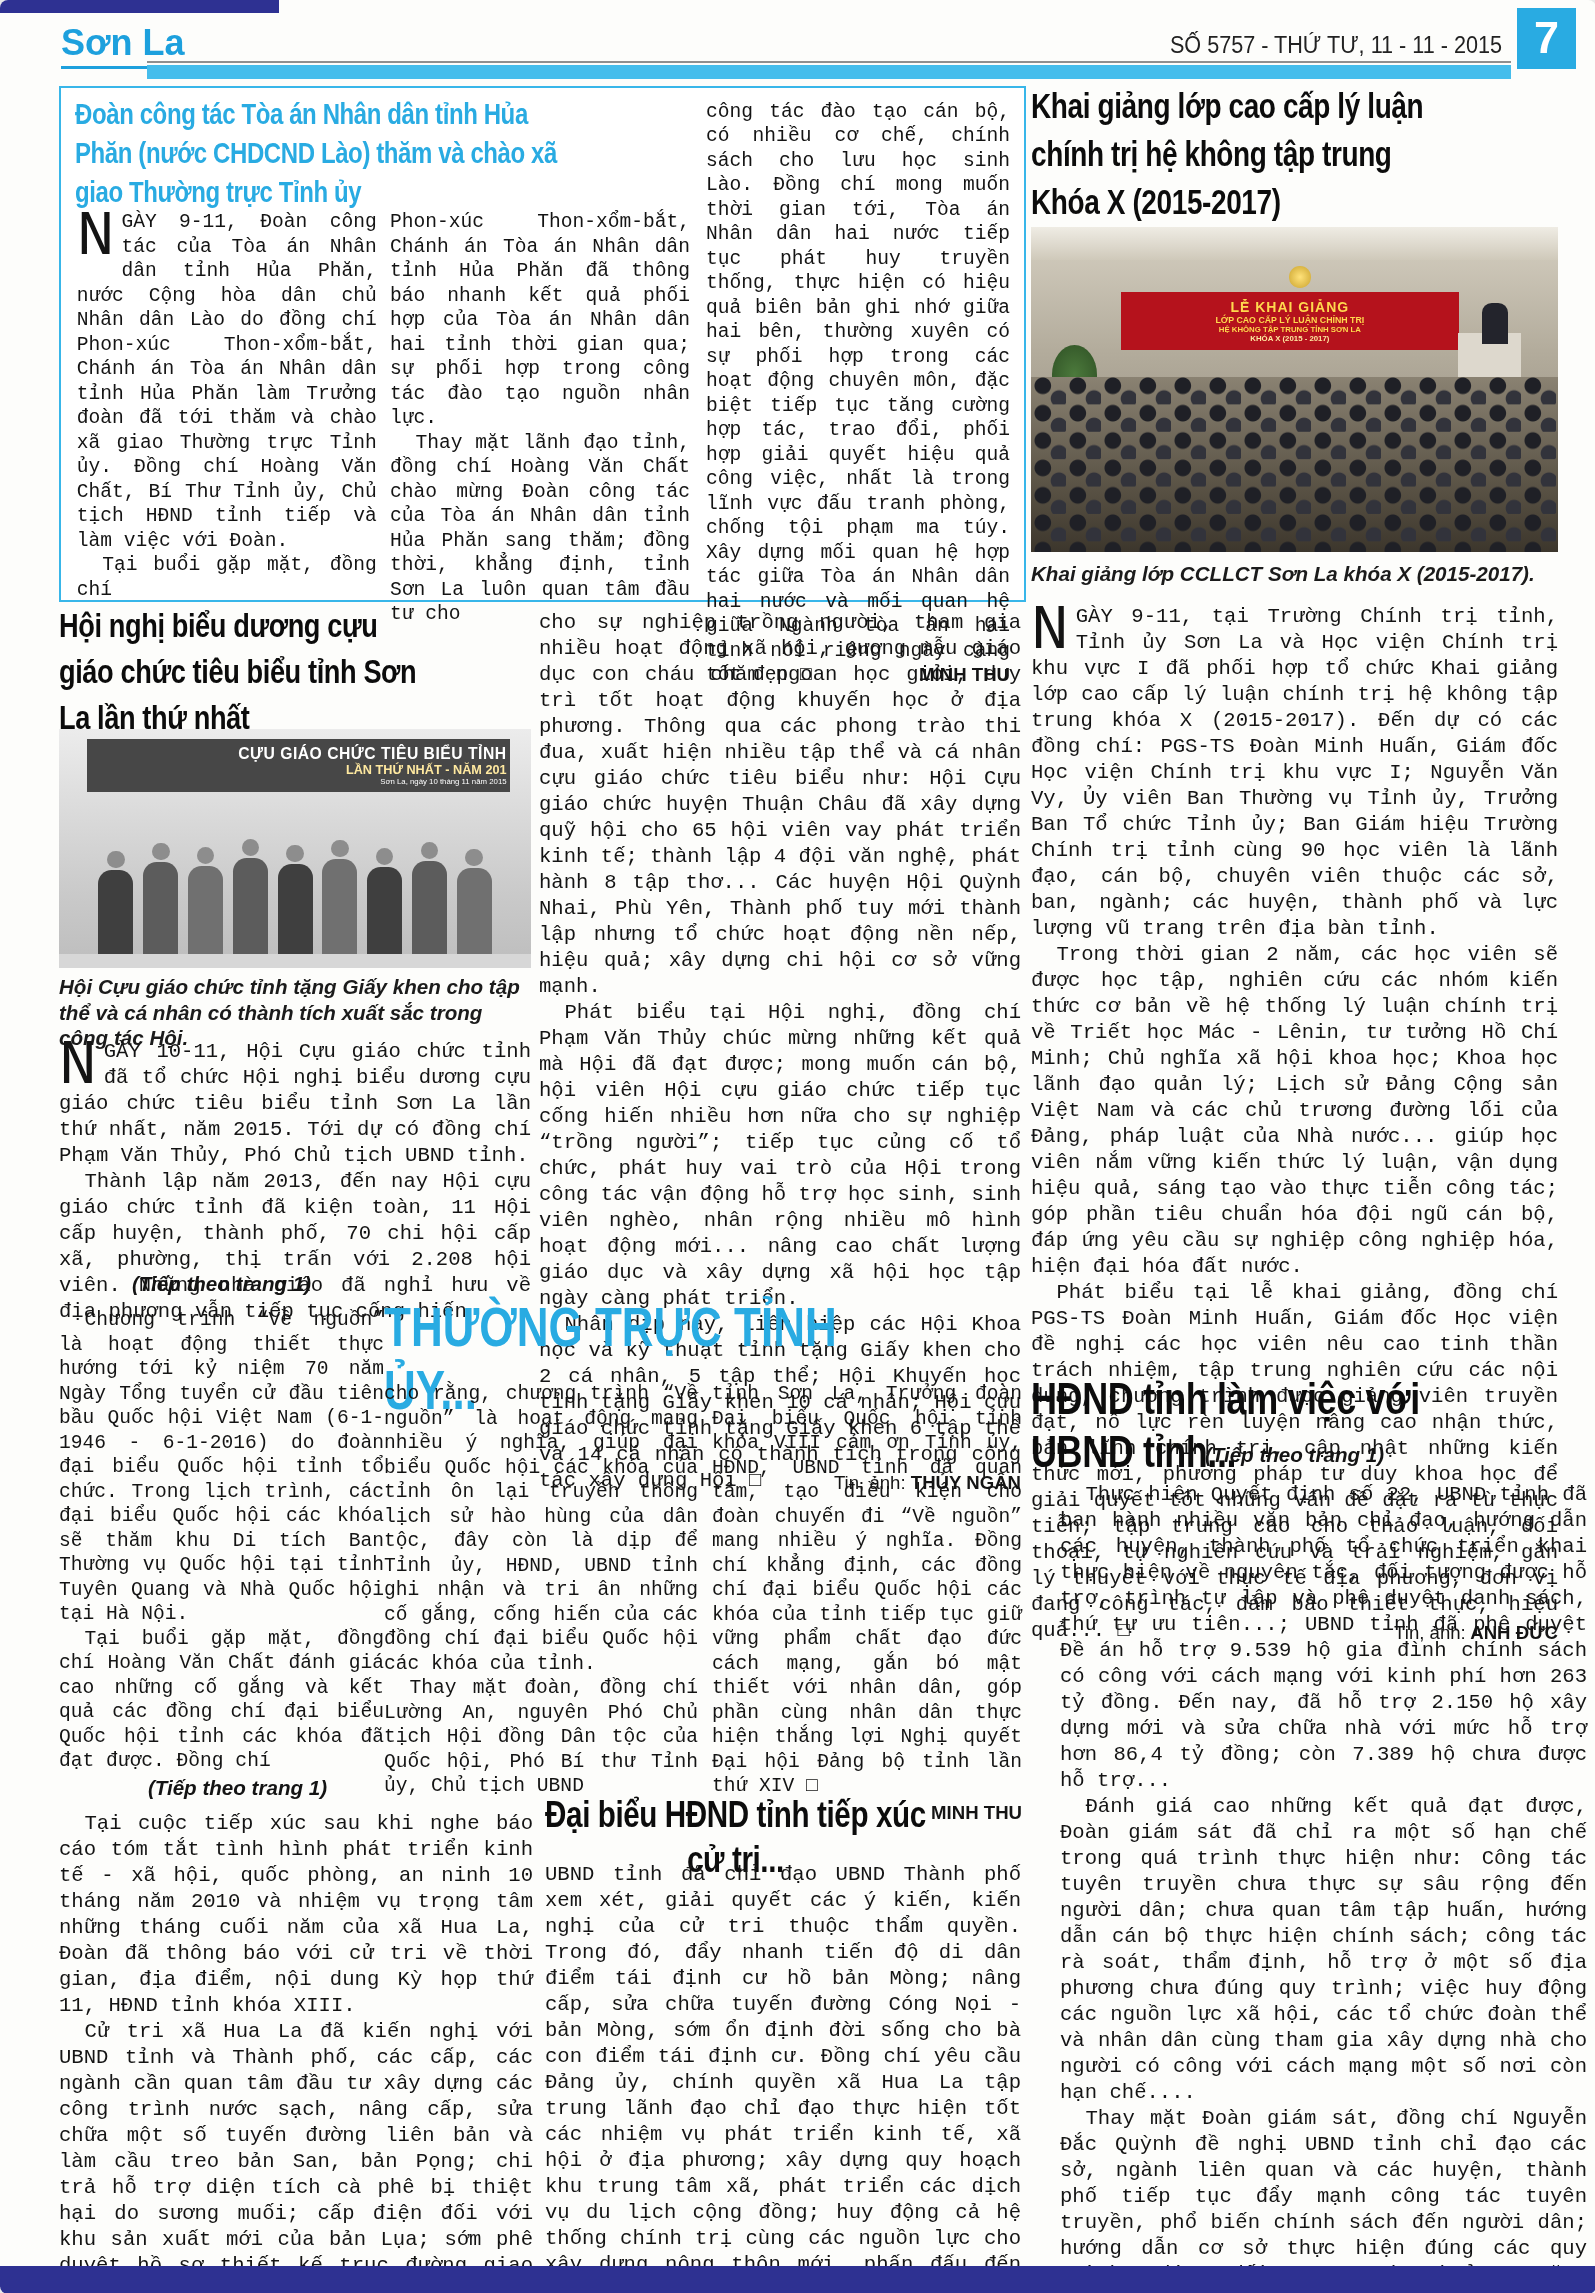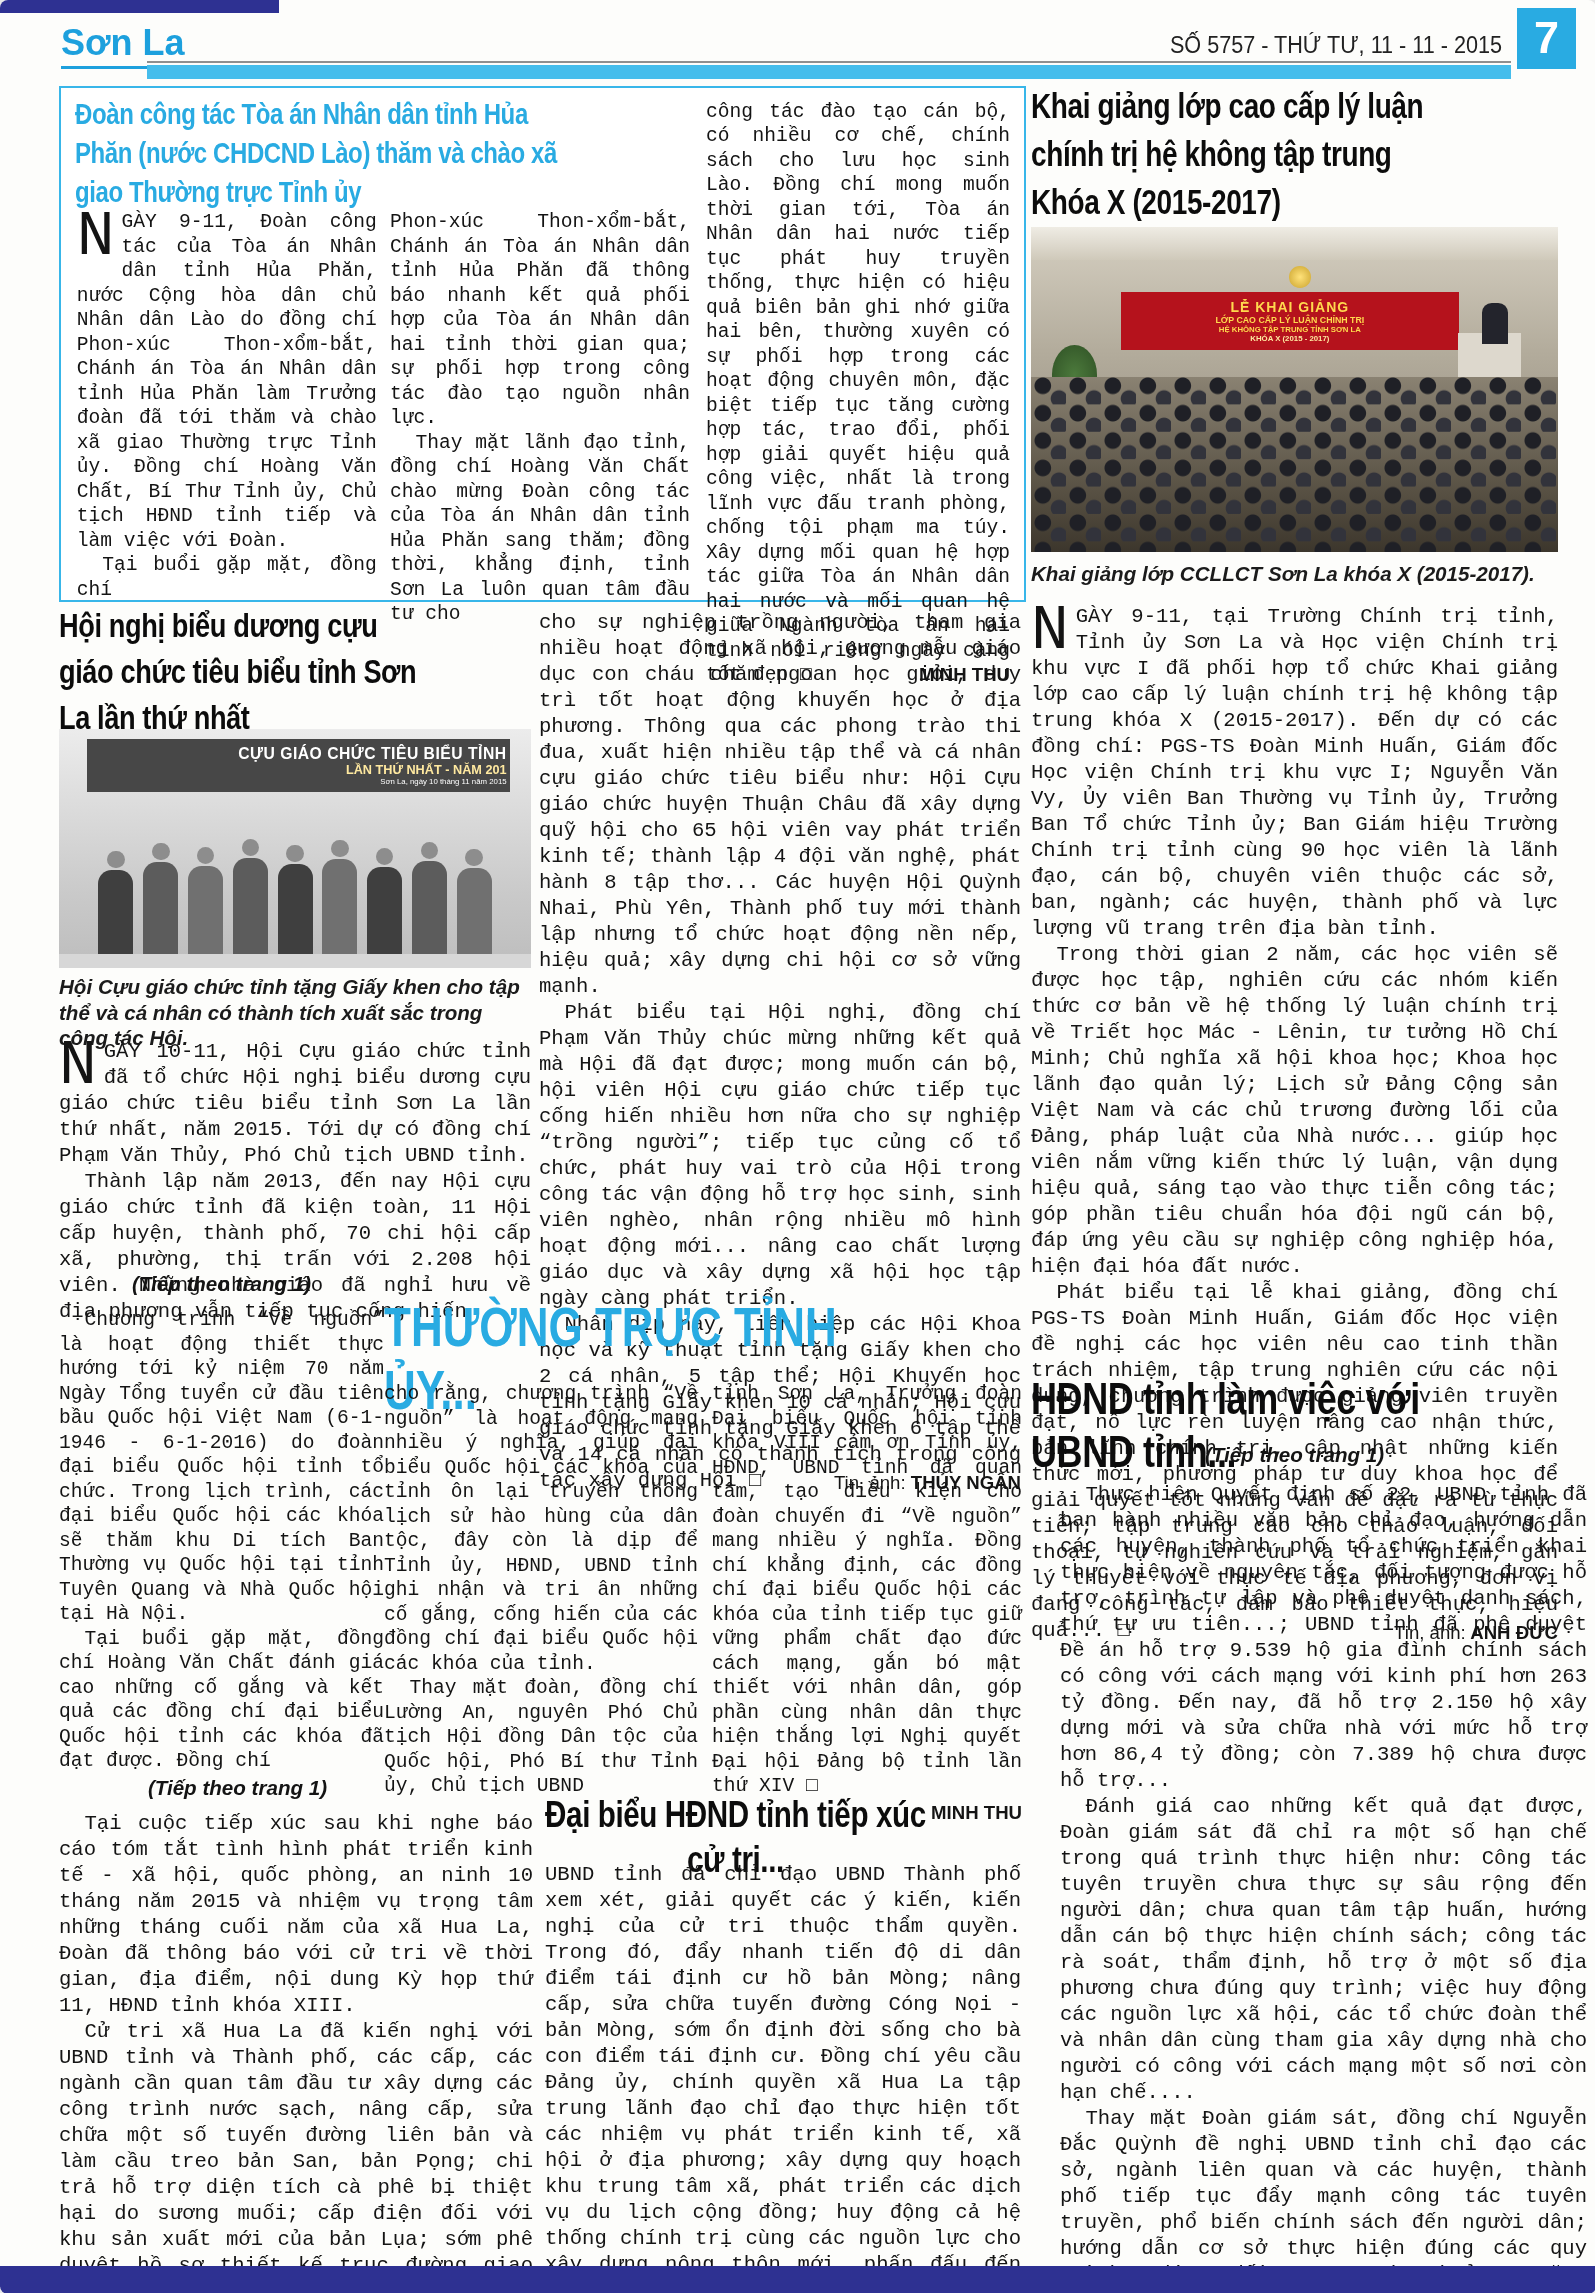--- a/index.html
+++ b/index.html
@@ -206,21 +206,21 @@
     <p>cho rằng, chương trình “Về nguồn” là hoạt động mang nhiều ý nghĩa, giúp đại biểu Quốc hội các khóa của tỉnh ôn lại truyền thống lịch sử hào hùng của dân tộc, đây còn là dịp để Tỉnh ủy, HĐND, UBND tỉnh ghi nhận và tri ân những cố gắng, cống hiến của các đồng chí đại biểu Quốc hội các khóa của tỉnh.</p>
     <p class="indent">Thay mặt đoàn, đồng chí Lường An, nguyên Phó Chủ tịch Hội đồng Dân tộc của Quốc hội, Phó Bí thư Tỉnh ủy, Chủ tịch UBND</p>
   </div>
   <div class="abs body-txt" id="ttc3">
     <p>tỉnh Sơn La, Trưởng đoàn Đại biểu Quốc hội tỉnh khóa VIII cảm ơn Tỉnh ủy, HĐND, UBND tỉnh đã quan tâm, tạo điều kiện cho đoàn chuyến đi “Về nguồn” mang nhiều ý nghĩa. Đồng chí khẳng định, các đồng chí đại biểu Quốc hội các khóa của tỉnh tiếp tục giữ vững phẩm chất đạo đức cách mạng, gắn bó mật thiết với nhân dân, góp phần cùng nhân dân thực hiện thắng lợi Nghị quyết Đại hội Đảng bộ tỉnh lần thứ XIV □</p>
     <div class="byline byline-row">MINH THU</div>
   </div>
 
   <div class="abs note" id="dbnote">(Tiếp theo trang 1)</div>
   <div class="abs body-txt" id="dbleft">
-    <p class="indent">Tại cuộc tiếp xúc sau khi nghe báo cáo tóm tắt tình hình phát triển kinh tế - xã hội, quốc phòng, an ninh 10 tháng năm 2015 và nhiệm vụ trọng tâm những tháng cuối năm của xã Hua La, Đoàn đã thông báo với cử tri về thời gian, địa điểm, nội dung Kỳ họp thứ 11, HĐND tỉnh khóa XIII.</p>
+    <p class="indent">Tại cuộc tiếp xúc sau khi nghe báo cáo tóm tắt tình hình phát triển kinh tế - xã hội, quốc phòng, an ninh 10 tháng năm 2010 và nhiệm vụ trọng tâm những tháng cuối năm của xã Hua La, Đoàn đã thông báo với cử tri về thời gian, địa điểm, nội dung Kỳ họp thứ 11, HĐND tỉnh khóa XIII.</p>
     <p class="indent">Cử tri xã Hua La đã kiến nghị với UBND tỉnh và Thành phố, các cấp, các ngành cần quan tâm đầu tư xây dựng các công trình nước sạch, nâng cấp, sửa chữa một số tuyến đường liên bản và làm cầu treo bản San, bản Pọng; chi trả hỗ trợ diện tích cà phê bị thiệt hại do sương muối; cấp điện đối với khu sản xuất mới của bản Lụa; sớm phê duyệt hồ sơ thiết kế trục đường giao thông nông thôn bản Nẹ Nưa, hỗ trợ xây dựng trường mầm non xã...</p>
     <p class="indent">Phát biểu tại cuộc tiếp xúc, đồng chí Chủ tịch</p>
   </div>
   <div class="abs cond hl-black" id="dbhl">Đại biểu HĐND tỉnh tiếp xúc cử tri...</div>
   <div class="abs body-txt" id="dbright">
     <p>UBND tỉnh đã chỉ đạo UBND Thành phố xem xét, giải quyết các ý kiến, kiến nghị của cử tri thuộc thẩm quyền. Trong đó, đẩy nhanh tiến độ di dân điểm tái định cư hồ bản Mòng; nâng cấp, sửa chữa tuyến đường Cóng Nọi - bản Mòng, sớm ổn định đời sống cho bà con điểm tái định cư. Đồng chí yêu cầu Đảng ủy, chính quyền xã Hua La tập trung lãnh đạo chỉ đạo thực hiện tốt các nhiệm vụ phát triển kinh tế, xã hội ở địa phương; xây dựng quy hoạch khu trung tâm xã, phát triển các dịch vụ du lịch cộng đồng; huy động cả hệ thống chính trị cùng các nguồn lực cho xây dựng nông thôn mới, phấn đấu đến năm 2017, xã Hua La đạt chuẩn xây dựng nông thôn mới □</p>
     <div class="byline byline-line">KHÁNH LINH</div>
   </div>
 
   <div class="abs cond hl-black" id="hdhl">HĐND tỉnh làm việc với UBND tỉnh...</div>

